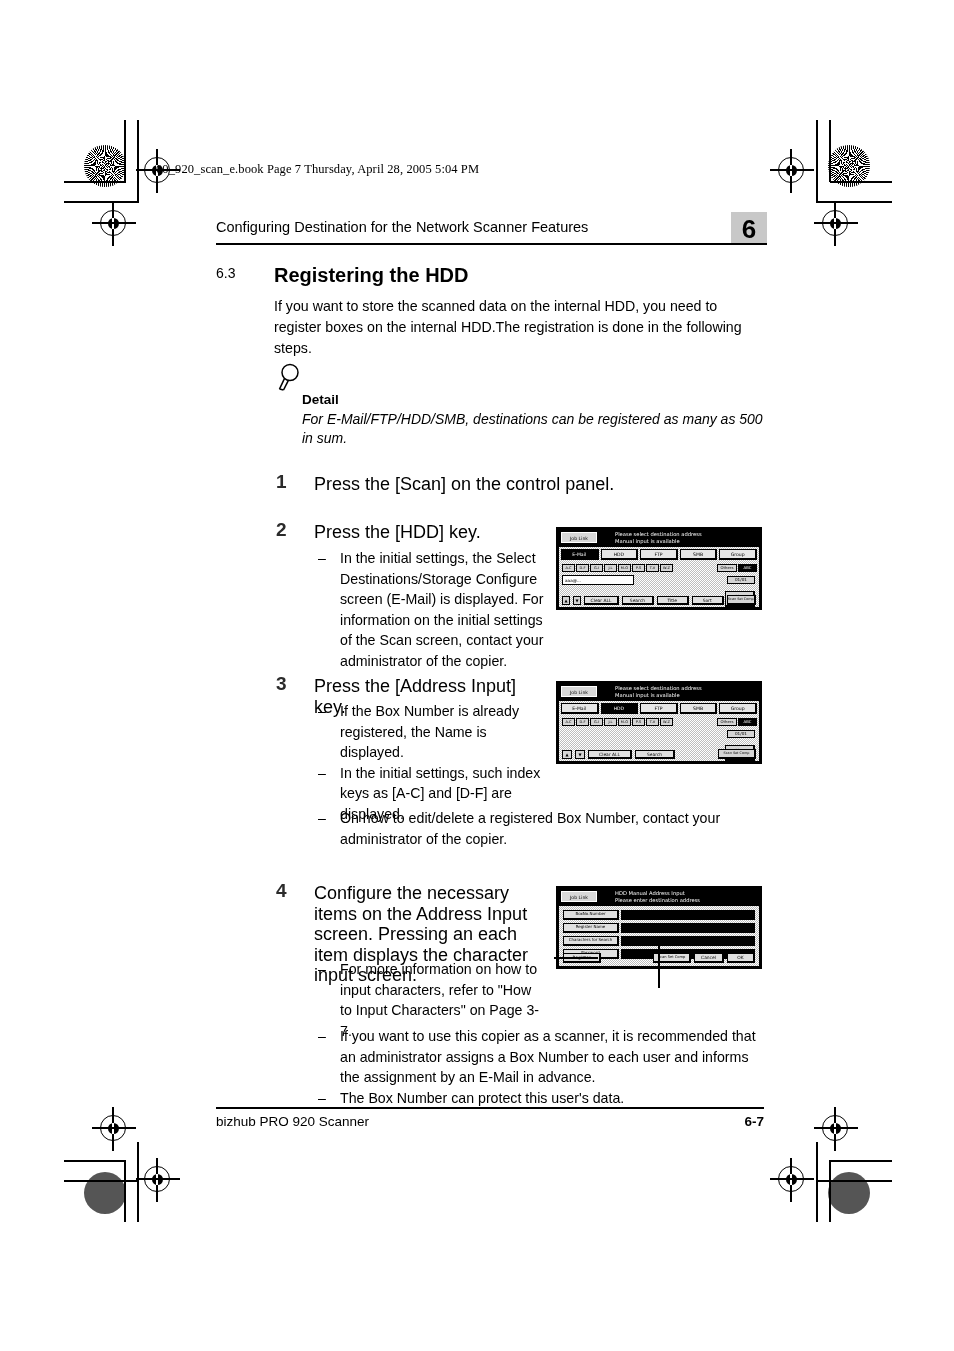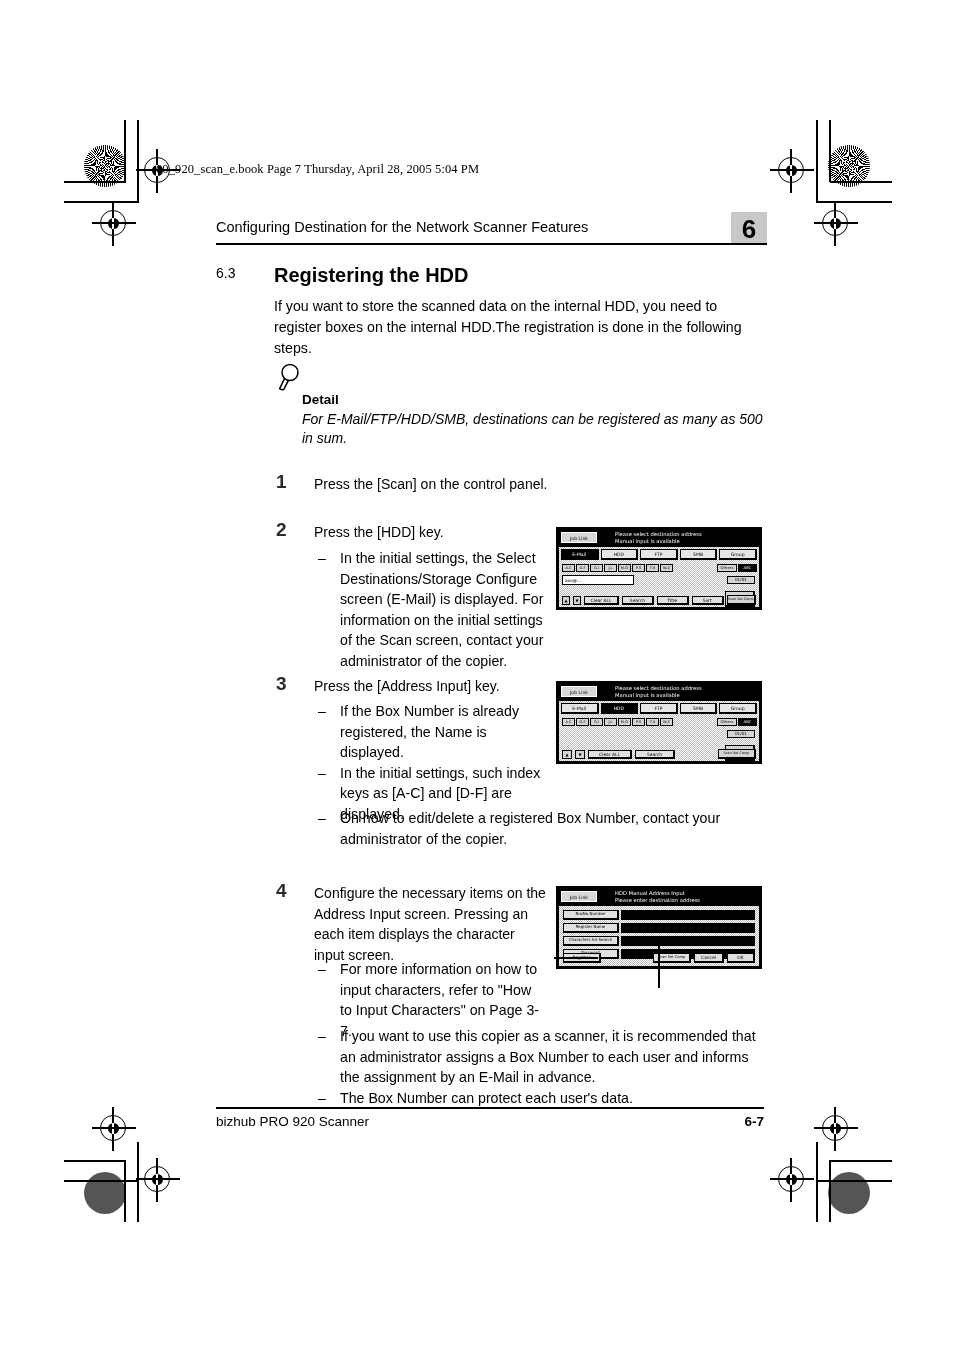--- a/index.html
+++ b/index.html
@@ -135,21 +135,21 @@
 
   
   .stepnum {
     position: absolute;
     font-size: 19px;
     font-weight: bold;
     color: #2b2b2b;
   }
   .steptext {
     position: absolute;
-    font-size: 14px;
+    font-size: 18px;
     line-height: 20.5px;
   }
   .dashlist { position: absolute; }
   .dashitem {
     position: relative;
     font-size: 14.2px;
     line-height: 20.5px;
     padding-left: 26px;
     margin-bottom: 0px;
   }
@@ -558,21 +558,21 @@
     </div>
   </div>
 
   <div class="stepnum" style="left:276px; top:880px;">4</div>
   <div class="steptext" style="left:314px; top:883px; width:232px;">Configure the necessary items on the Address Input screen. Pressing an each item displays the character input screen.</div>
   <div class="dashlist" style="left:314px; top:959px; width:232px;">
     <div class="dashitem"><span class="dash">–</span><span>For more information on how to input characters, refer to "How to Input Characters" on Page 3-7.</span></div>
   </div>
   <div class="dashlist" style="left:314px; top:1026px; width:452px;">
     <div class="dashitem"><span class="dash">–</span><span>If you want to use this copier as a scanner, it is recommended that an administrator assigns a Box Number to each user and informs the assignment by an E-Mail in advance.</span></div>
-    <div class="dashitem"><span class="dash">–</span><span>The Box Number can protect each user's data.</span></div>
+    <div class="dashitem"><span class="dash">–</span><span>The Box Number can protect this user's data.</span></div>
   </div>
 
   <div class="lcd" style="left:556px; top:886px; width:206px; height:83px;">
     <div class="lcd-inner">
       <div class="lcd-titlebar">
         <div class="joblink">Job Link</div>
         <div class="lcd-head-txt">
           <div>HDD Manual Address Input</div>
           <div>Please enter destination address</div>
         </div>

